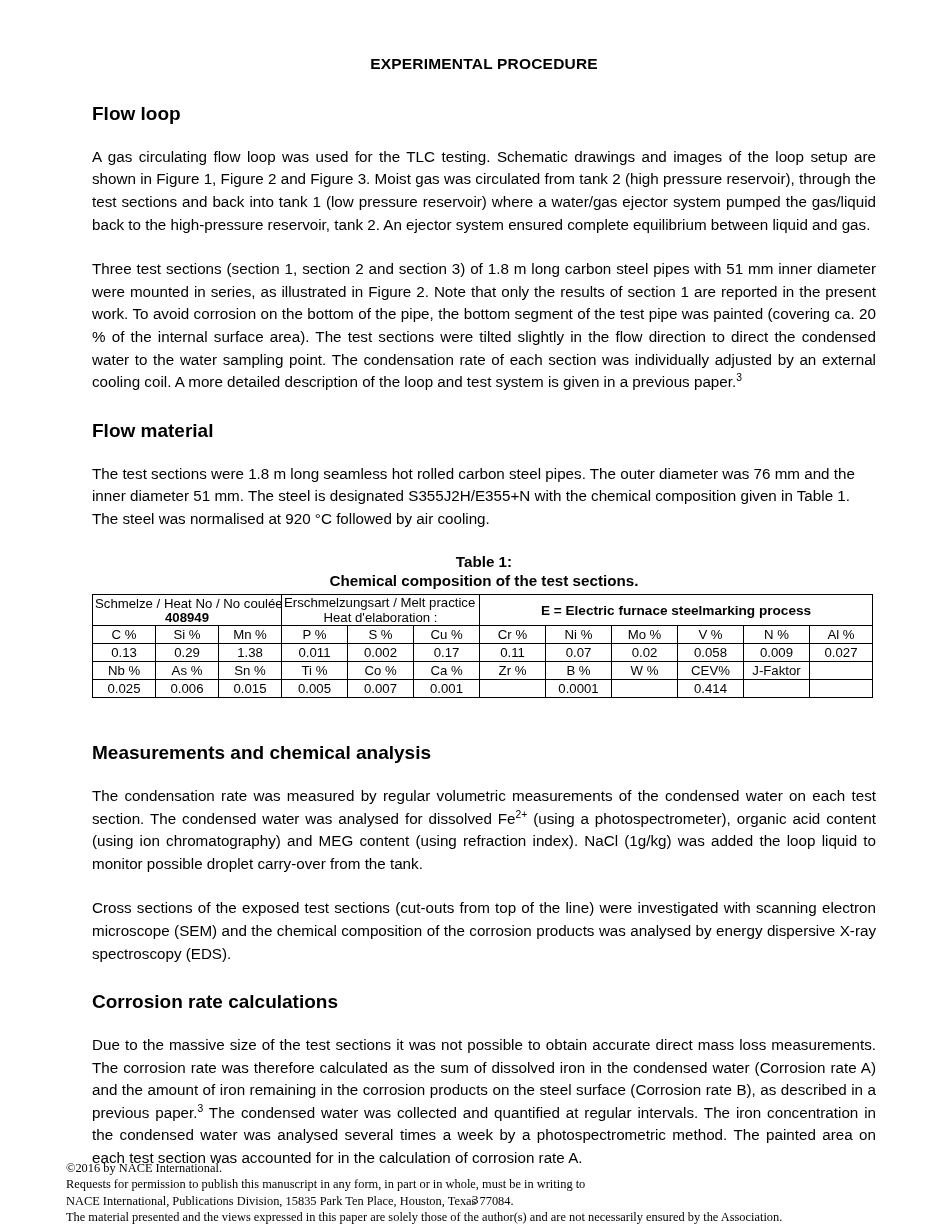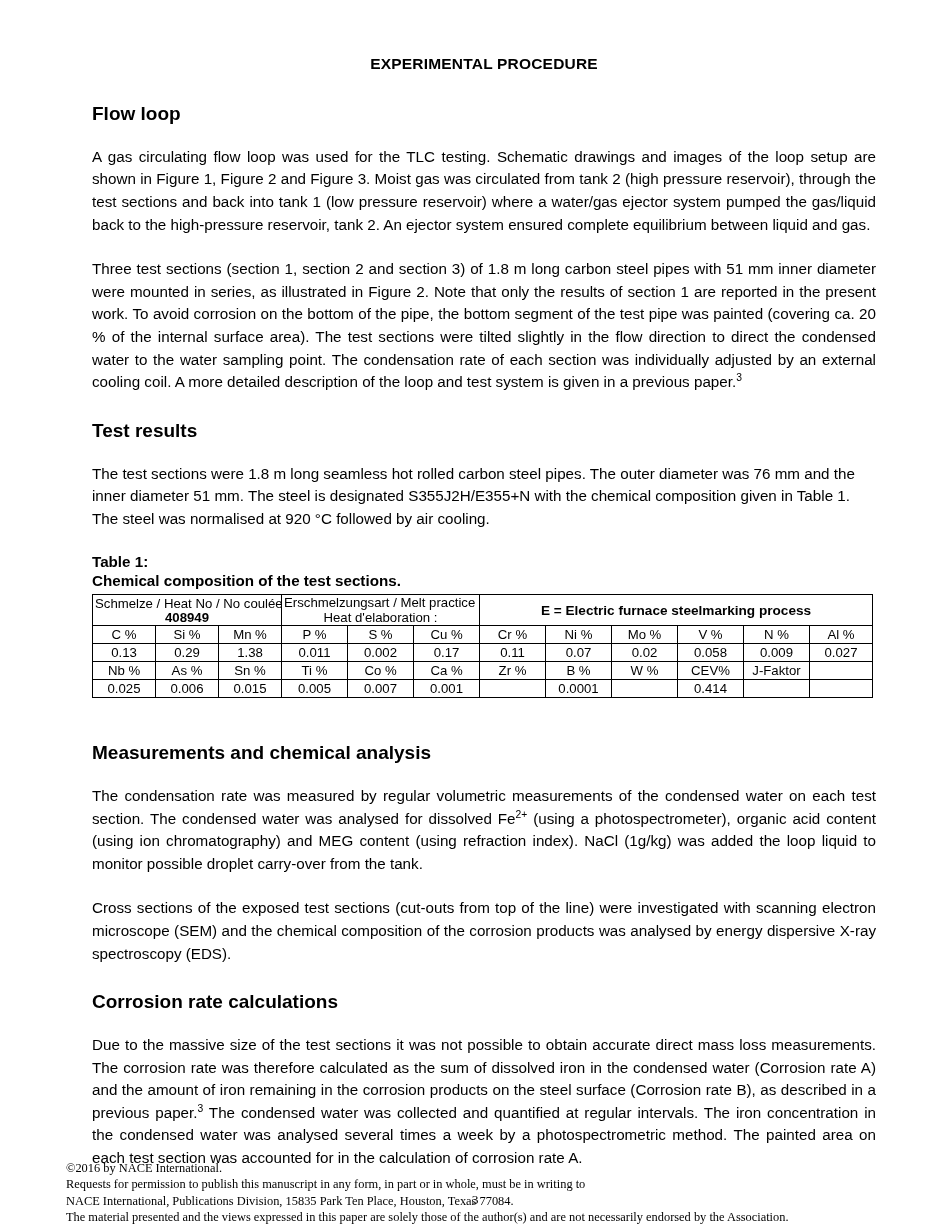--- a/index.html
+++ b/index.html
@@ -56,21 +56,21 @@
   }
 
   sup {
     font-size: 0.68em;
     vertical-align: super;
     line-height: 0;
   }
 
   
   .table-caption {
-    text-align: left;
+    text-align: center;
     font-weight: bold;
     font-size: 15.2px;
     line-height: 19px;
     margin: 0;
   }
   .table-wrap {
     margin-top: 4px;
   }
   table.chem {
     border-collapse: collapse;
@@ -143,21 +143,21 @@
   <div class="content">
 
     <div class="doc-title">EXPERIMENTAL PROCEDURE</div>
 
     <h2 class="section-heading">Flow loop</h2>
 
     <p class="body-text">A gas circulating flow loop was used for the TLC testing. Schematic drawings and images of the loop setup are shown in Figure 1, Figure 2 and Figure 3. Moist gas was circulated from tank 2 (high pressure reservoir), through the test sections and back into tank 1 (low pressure reservoir) where a water/gas ejector system pumped the gas/liquid back to the high-pressure reservoir, tank 2. An ejector system ensured complete equilibrium between liquid and gas.</p>
 
     <p class="body-text last-of-block"><span>Three test sections (section 1, section 2 and section 3) of 1.8 m long carbon steel pipes with 51 mm inner diameter were mounted in series, as illustrated in Figure 2. Note that only the results of section 1 are reported in the present work. To avoid corrosion on the bottom of the pipe, the bottom segment of the test pipe was painted (covering ca. 20 % of the internal surface area). The test sections were tilted slightly in the flow direction to direct the condensed water to the water sampling point. The condensation rate of each section was individually adjusted by an external cooling coil. A more detailed description of the loop and test system is given in a previous paper.</span><sup>3</sup></p>
 
-    <h2 class="section-heading">Test results</h2>
+    <h2 class="section-heading">Flow material</h2>
 
     <p class="body-text no-justify">The test sections were 1.8 m long seamless hot rolled carbon steel pipes. The outer diameter was 76 mm and the inner diameter 51 mm. The steel is designated S355J2H/E355+N with the chemical composition given in Table 1. The steel was normalised at 920 °C followed by air cooling.</p>
 
     <div class="table-caption">Table 1:</div>
     <div class="table-caption">Chemical composition of the test sections.</div>
 
     <div class="table-wrap">
       <table class="chem">
         <colgroup>
           <col style="width:63px">
@@ -258,17 +258,17 @@
     <h2 class="section-heading">Corrosion rate calculations</h2>
 
     <p class="body-text"><span>Due to the massive size of the test sections it was not possible to obtain accurate direct mass loss measurements. The corrosion rate was therefore calculated as the sum of dissolved iron in the condensed water (Corrosion rate A) and the amount of iron remaining in the corrosion products on the steel surface (Corrosion rate B), as described in a previous paper.</span><sup>3</sup><span> The condensed water was collected and quantified at regular intervals. The iron concentration in the condensed water was analysed several times a week by a photospectrometric method. The painted area on each test section was accounted for in the calculation of corrosion rate A.</span></p>
 
   </div>
 
   <div class="footer">
     <div>©2016 by NACE International.</div>
     <div>Requests for permission to publish this manuscript in any form, in part or in whole, must be in writing to</div>
     <div>NACE International, Publications Division, 15835 Park Ten Place, Houston, Texas 77084.</div>
-    <div>The material presented and the views expressed in this paper are solely those of the author(s) and are not necessarily endorsed by the Association.</div>
+    <div>The material presented and the views expressed in this paper are solely those of the author(s) and are not necessarily ensured by the Association.</div>
   </div>
 
   <div class="page-number">3</div>
 </div>
 
 </body></html>

